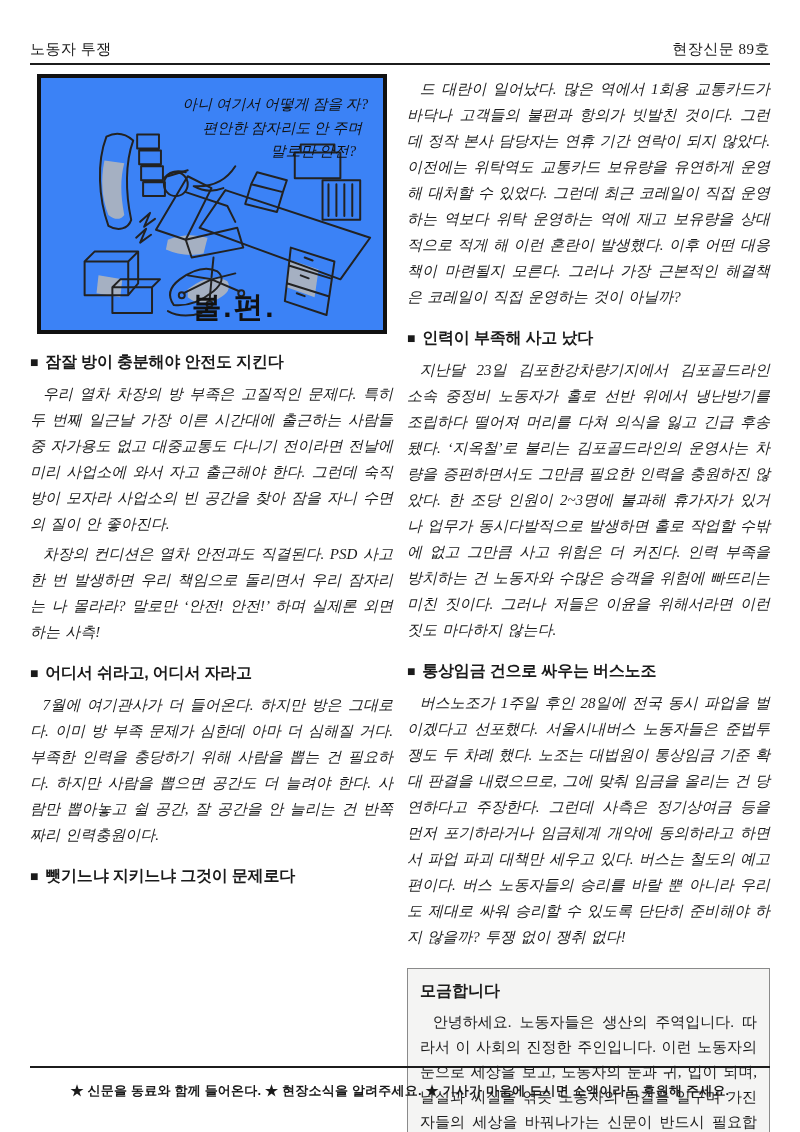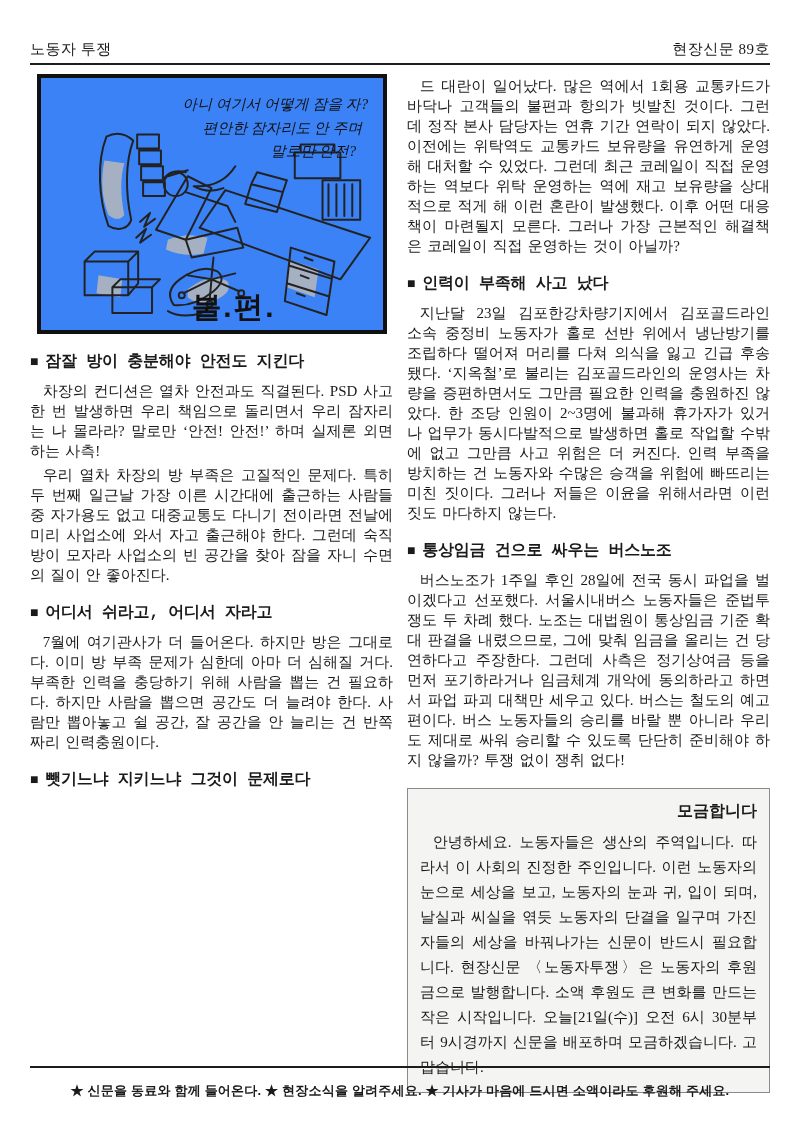--- a/index.html
+++ b/index.html
@@ -28,43 +28,44 @@
   .cartoon{
     border:4px solid #111;
     margin:2px 6px 16px 7px;
     height:252px;
     background:#3b82f6;
     overflow:hidden;
   }
   .cartoon svg{display:block;width:100%;height:100%;}
   .article{margin:0 0 18px 0;}
   .article h2{
-    font-family:Liberation Mono, monospace;
+    font-family:Liberation Sans, sans-serif;
     font-size:16px;font-weight:bold;
     margin:18px 0 8px 0;line-height:1.3;
     letter-spacing:-0.2px;
   }
   .article h2 .sq{font-size:14px;margin-right:7px;}
   .article p, .cont{
-    font-size:15px;line-height:20px;
+    font-size:15px;line-height:26px;
     text-align:justify;text-justify:inter-word;
     margin:0 0 4px 0;
     text-indent:0.85em;
     word-spacing:1.5px;
+    font-style:italic;
   }
   .cont{margin-top:4px;}
   .donation{
     margin:16px 0 0 0;
     border:1px solid #8a8a8a;
     background:#f4f4f3;
     padding:10px 12px 12px 12px;
   }
   .donation h3{
     font-family:"Liberation Sans", sans-serif;
-    font-size:16px;font-weight:bold;text-align:right;
+    font-size:16px;font-weight:bold;text-align:left;
     margin:2px 0 8px 0;
   }
   .donation p{
     font-size:15px;line-height:25px;margin:0;
     text-align:justify;text-indent:0.85em;word-spacing:1px;
   }
   .footer{
     position:absolute;top:1082px;left:0;width:800px;
     text-align:center;
     font-family:"Liberation Sans", sans-serif;
@@ -136,22 +137,22 @@
           <text class="hand" x="330" y="28" text-anchor="end">아니 여기서 어떻게 잠을 자?</text>
           <text class="hand" x="324" y="52" text-anchor="end">편안한 잠자리도 안 주며</text>
           <text class="hand" x="318" y="76" text-anchor="end">말로만 안전?</text>
 
           <text class="shout" x="152" y="238">불.편.</text>
         </svg>
       </div>
 
       <div class="article">
         <h2><span class="sq">■</span><span>잠잘 방이 충분해야 안전도 지킨다</span></h2>
+        <p>우리 열차 차장의 방 부족은 고질적인 문제다. 특히 두 번째 일근날 가장 이른 시간대에 출근하는 사람들 중 자가용도 없고 대중교통도 다니기 전이라면 전날에 미리 사업소에 와서 자고 출근해야 한다. 그런데 숙직방이 모자라 사업소의 빈 공간을 찾아 잠을 자니 수면의 질이 안 좋아진다.</p>
         <p>차장의 컨디션은 열차 안전과도 직결된다. PSD 사고 한 번 발생하면 우리 책임으로 돌리면서 우리 잠자리는 나 몰라라? 말로만 ‘안전! 안전!’ 하며 실제론 외면하는 사측!</p>
-        <p>우리 열차 차장의 방 부족은 고질적인 문제다. 특히 두 번째 일근날 가장 이른 시간대에 출근하는 사람들 중 자가용도 없고 대중교통도 다니기 전이라면 전날에 미리 사업소에 와서 자고 출근해야 한다. 그런데 숙직방이 모자라 사업소의 빈 공간을 찾아 잠을 자니 수면의 질이 안 좋아진다.</p>
       </div>
 
       <div class="article">
         <h2><span class="sq">■</span><span>어디서 쉬라고, 어디서 자라고</span></h2>
         <p>7월에 여기관사가 더 들어온다. 하지만 방은 그대로다. 이미 방 부족 문제가 심한데 아마 더 심해질 거다. 부족한 인력을 충당하기 위해 사람을 뽑는 건 필요하다. 하지만 사람을 뽑으면 공간도 더 늘려야 한다. 사람만 뽑아놓고 쉴 공간, 잘 공간을 안 늘리는 건 반쪽짜리 인력충원이다.</p>
       </div>
 
       <div class="article">
         <h2><span class="sq">■</span><span>뺏기느냐 지키느냐 그것이 문제로다</span></h2>
       </div>

